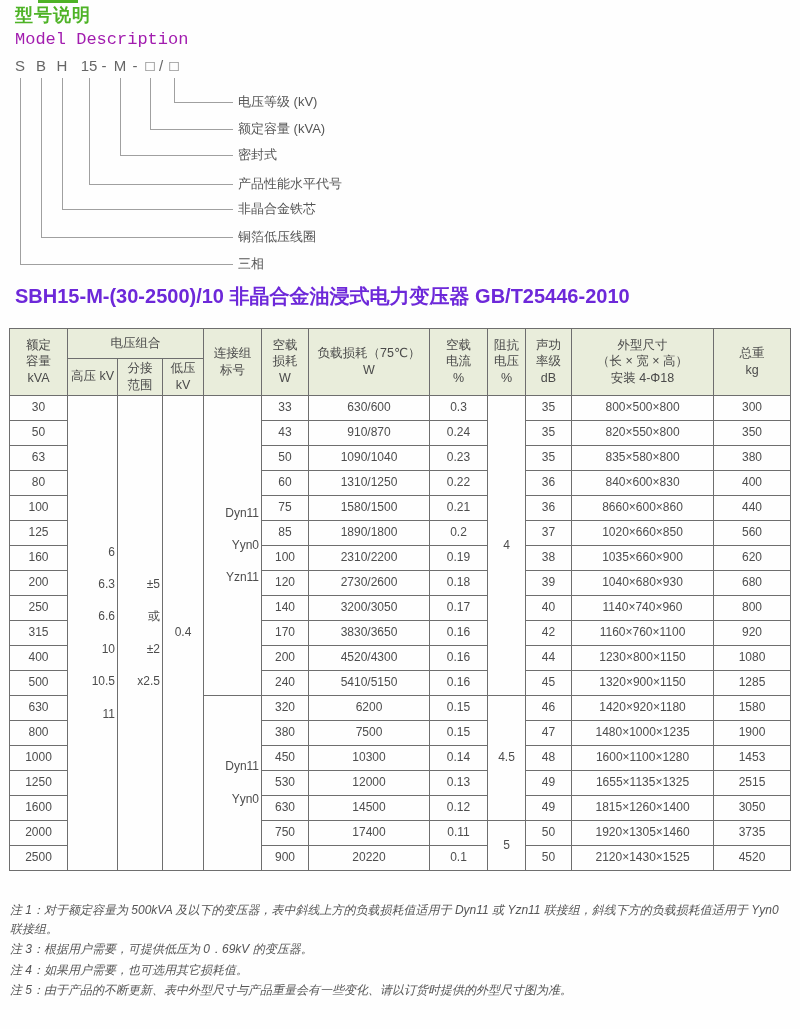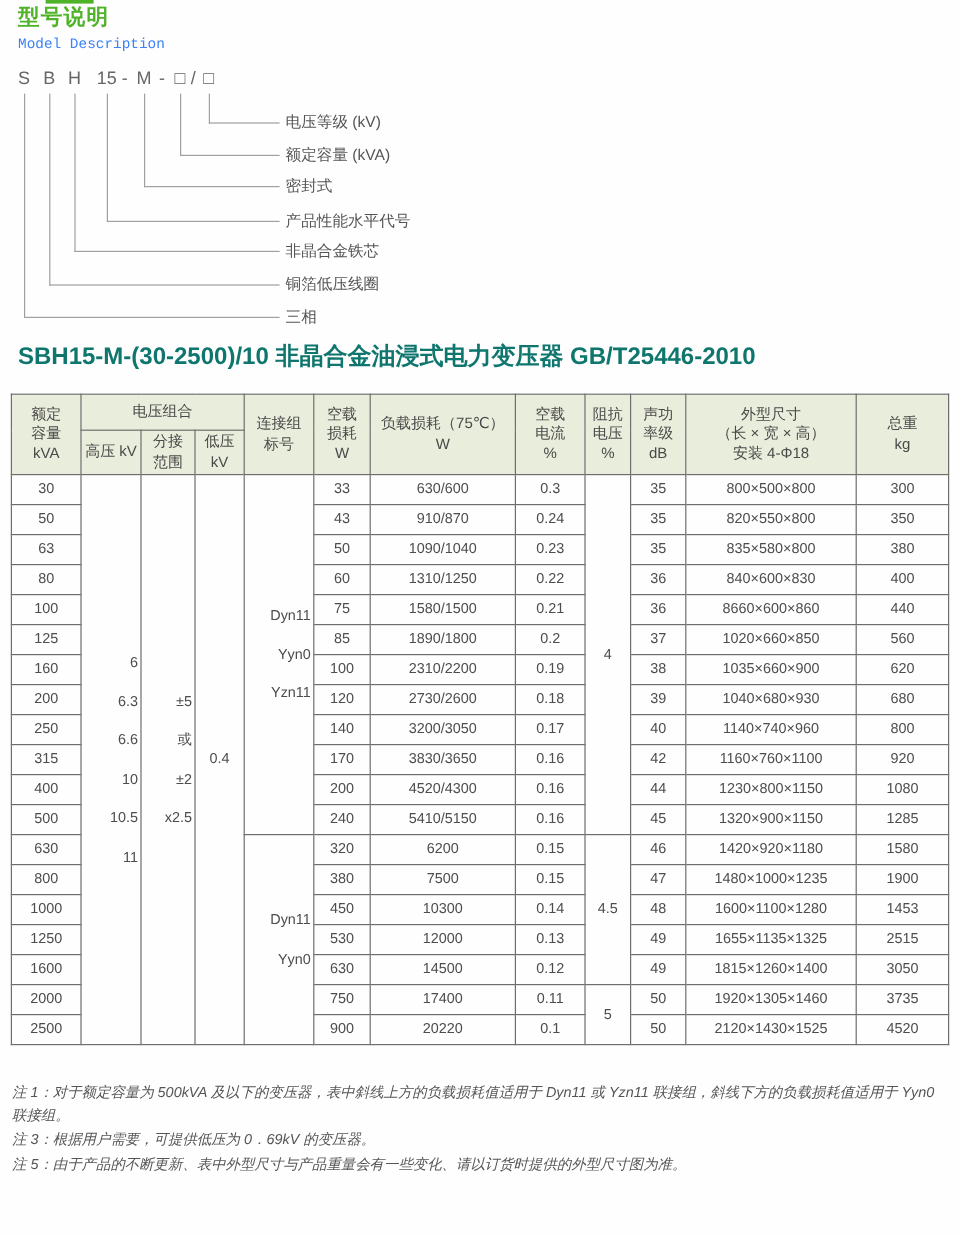--- a/index.html
+++ b/index.html
@@ -6,30 +6,30 @@
   body{
     width:800px;height:1029px;position:relative;background:#fefefe;
     font-family:"Liberation Sans","DejaVu Sans",sans-serif;color:#4a4a4a;
     overflow:hidden;
   }
   .top-sliver{position:absolute;left:38px;top:0;width:40px;height:3px;background:#4eb326;}
 
   
   .heading{position:absolute;left:15px;top:7px;font-family:Liberation Mono, monospace;}
   .heading-cn{font-size:18px;font-weight:bold;color:#4eb326;letter-spacing:1px;line-height:1.1;}
-  .heading-en{font-size:12px;color:#3b82f6;margin-top:3px;}
+  .heading-en{font-size:17px;color:#a21caf;margin-top:3px;}
 
   
   .diagram{position:absolute;left:0;top:57px;width:800px;height:225px;}
   .code-sym{position:absolute;top:0;transform:translateX(-50%);font-size:15px;color:#666;letter-spacing:0;}
   .connector{position:absolute;border-left:1px solid #a0a0a0;border-bottom:1px solid #a0a0a0;}
   .callout-label{position:absolute;left:238px;transform:translateY(-50%);font-size:13px;color:#555;white-space:nowrap;text-align:center;}
 
   
-  .product-title{position:absolute;left:15px;top:283px;font-size:20px;font-weight:bold;color:#0f766e;letter-spacing:0;}
+  .product-title{position:absolute;left:15px;top:283px;font-size:20px;font-weight:bold;color:#6d28d9;letter-spacing:0;}
 
   
   table.spec{position:absolute;left:9px;top:328px;width:781px;border-collapse:collapse;table-layout:fixed;}
   table.spec th,table.spec td{
     border:1px solid #6e6e6e;text-align:center;vertical-align:middle;
     white-space:pre-line;padding:1px 2px;box-sizing:border-box;
   }
   table.spec th{background:#e9eddb;font-weight:normal;font-size:12.5px;line-height:1.35;color:#4a4a4a;}
   table.spec thead tr.group-row th{height:30px;}
   table.spec thead tr.sub-row th{height:36px;}
@@ -322,14 +322,15 @@
         <td>50</td>
         <td>2120×1430×1525</td>
         <td>4520</td>
       </tr>
     </tbody>
 </table>
 
 <div class="notes">
   <p class="note-line">注 1：对于额定容量为 500kVA 及以下的变压器，表中斜线上方的负载损耗值适用于 Dyn11 或 Yzn11 联接组，斜线下方的负载损耗值适用于 Yyn0 联接组。</p>
   <p class="note-line">注 3：根据用户需要，可提供低压为 0．69kV 的变压器。</p>
+  <p class="note-line">注 4：如果用户需要，也可选用其它损耗值。</p>
   <p class="note-line">注 5：由于产品的不断更新、表中外型尺寸与产品重量会有一些变化、请以订货时提供的外型尺寸图为准。</p>
 </div>
 
 </body></html>

